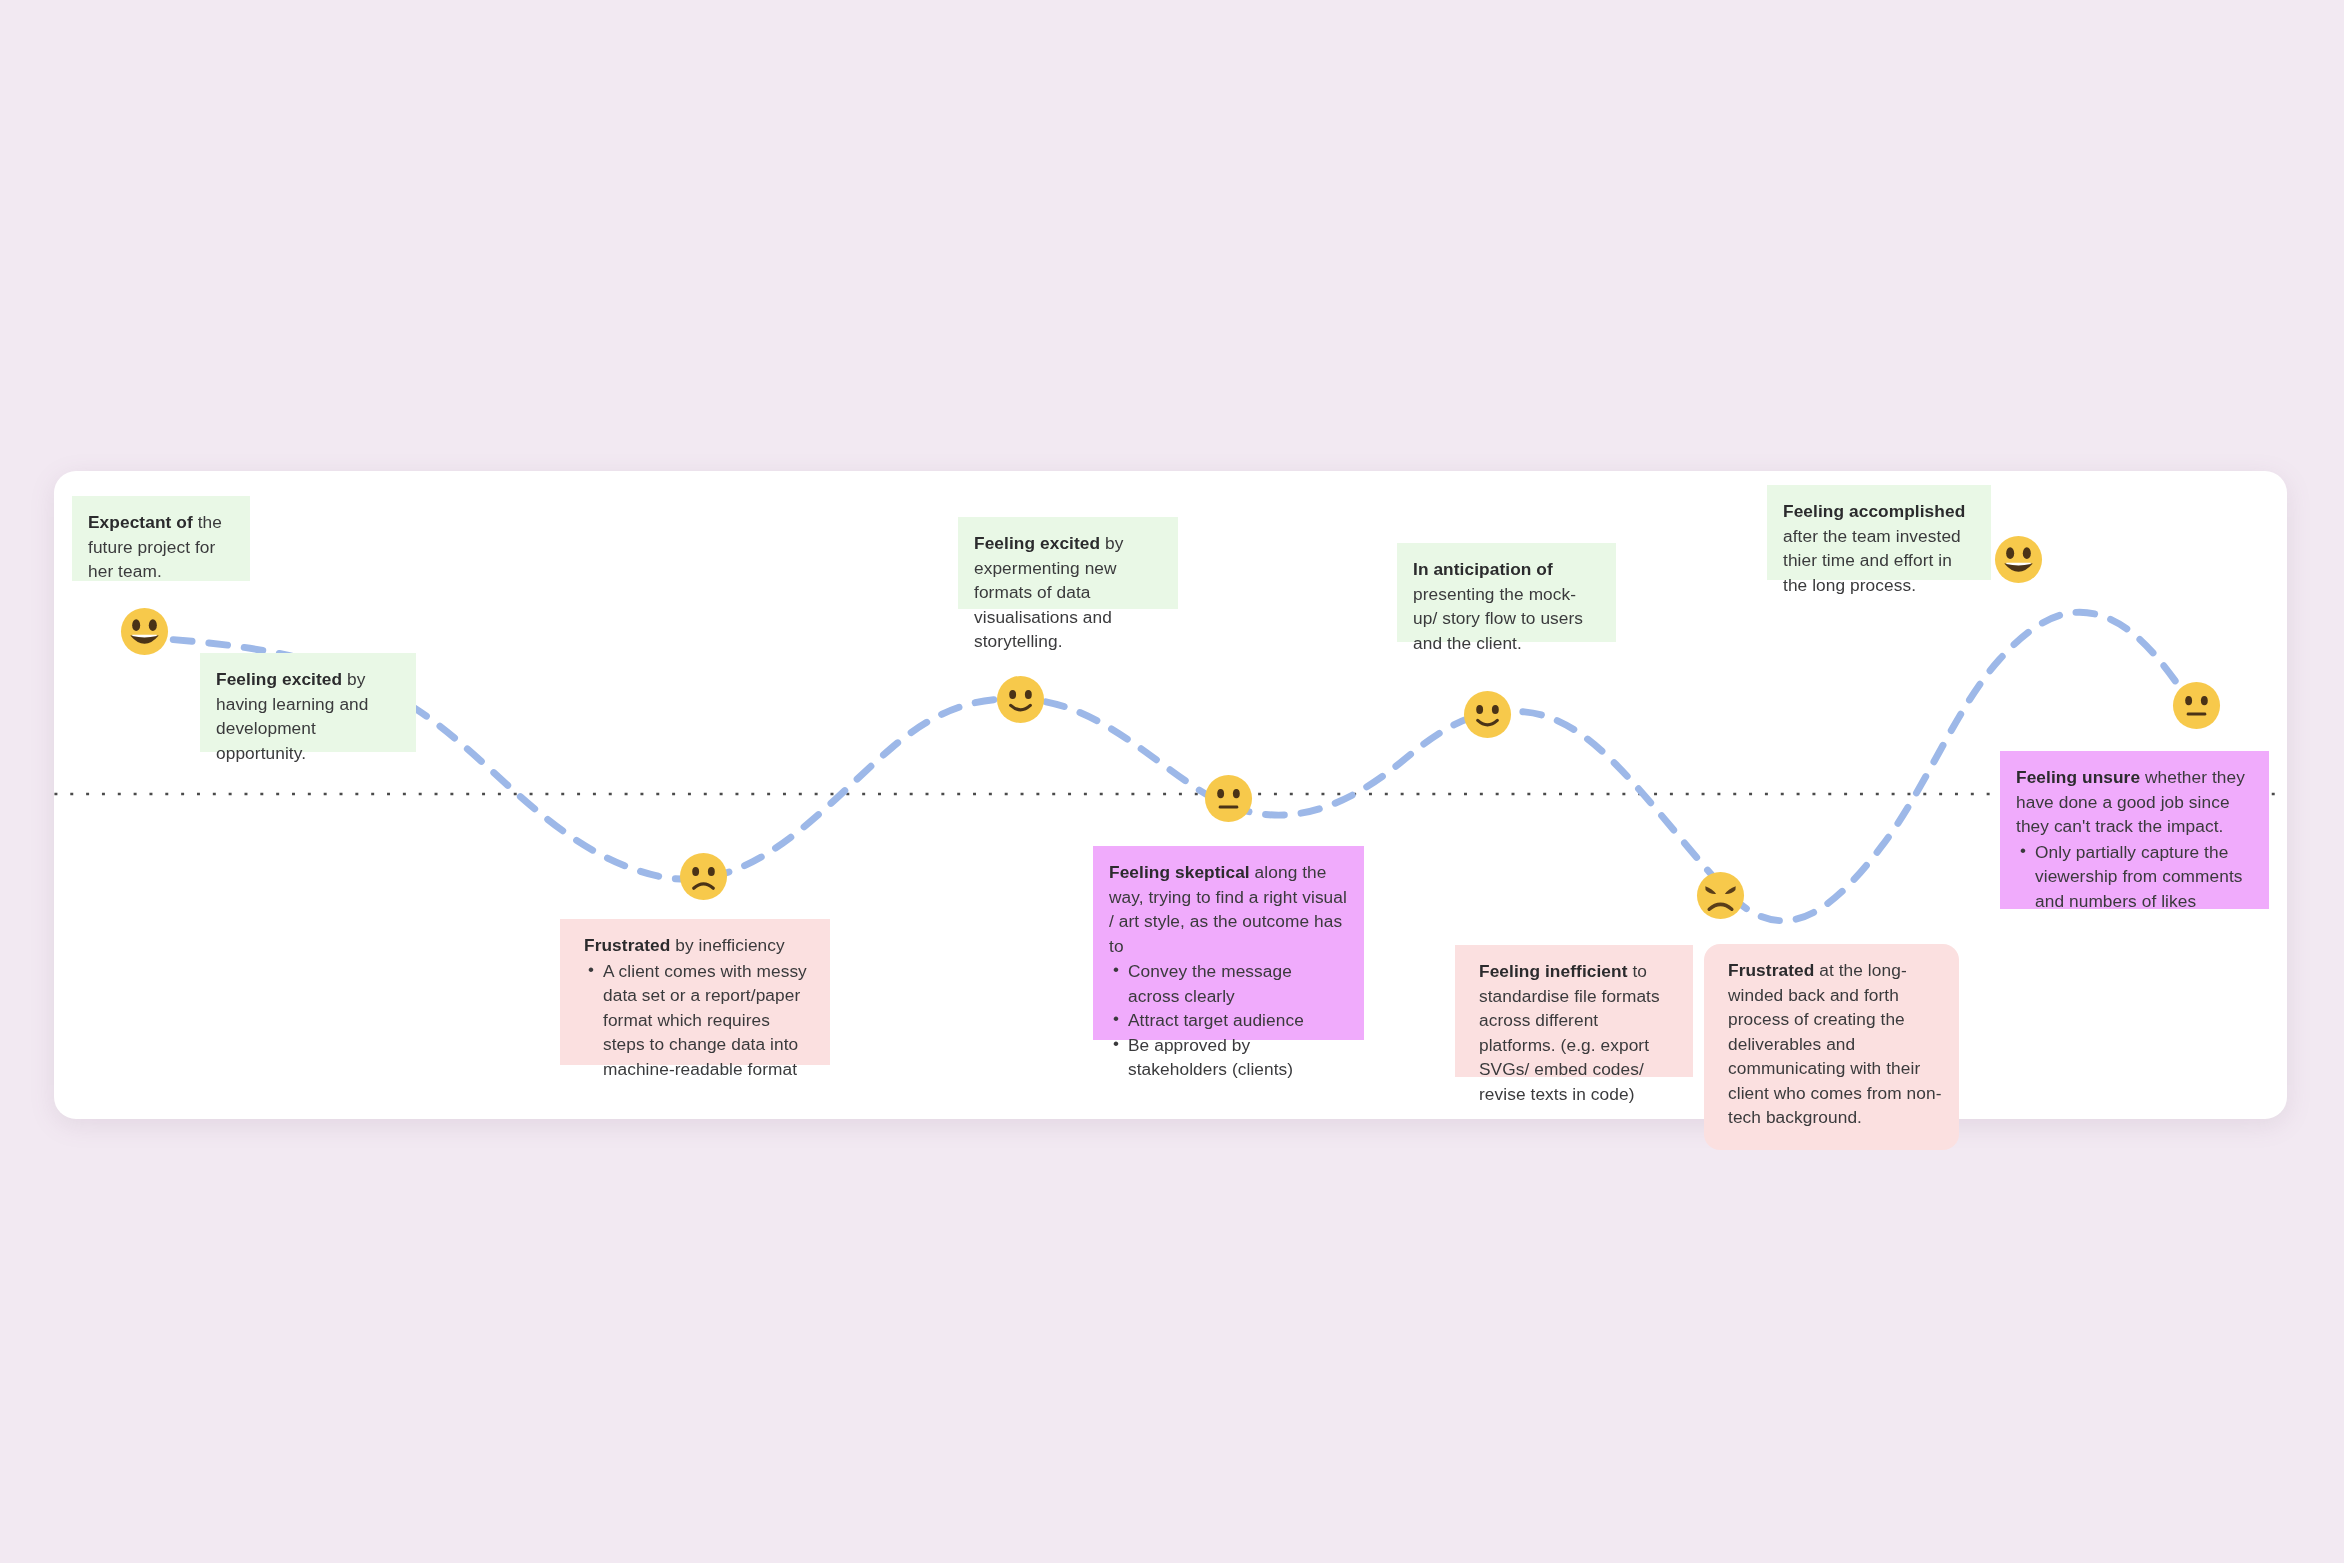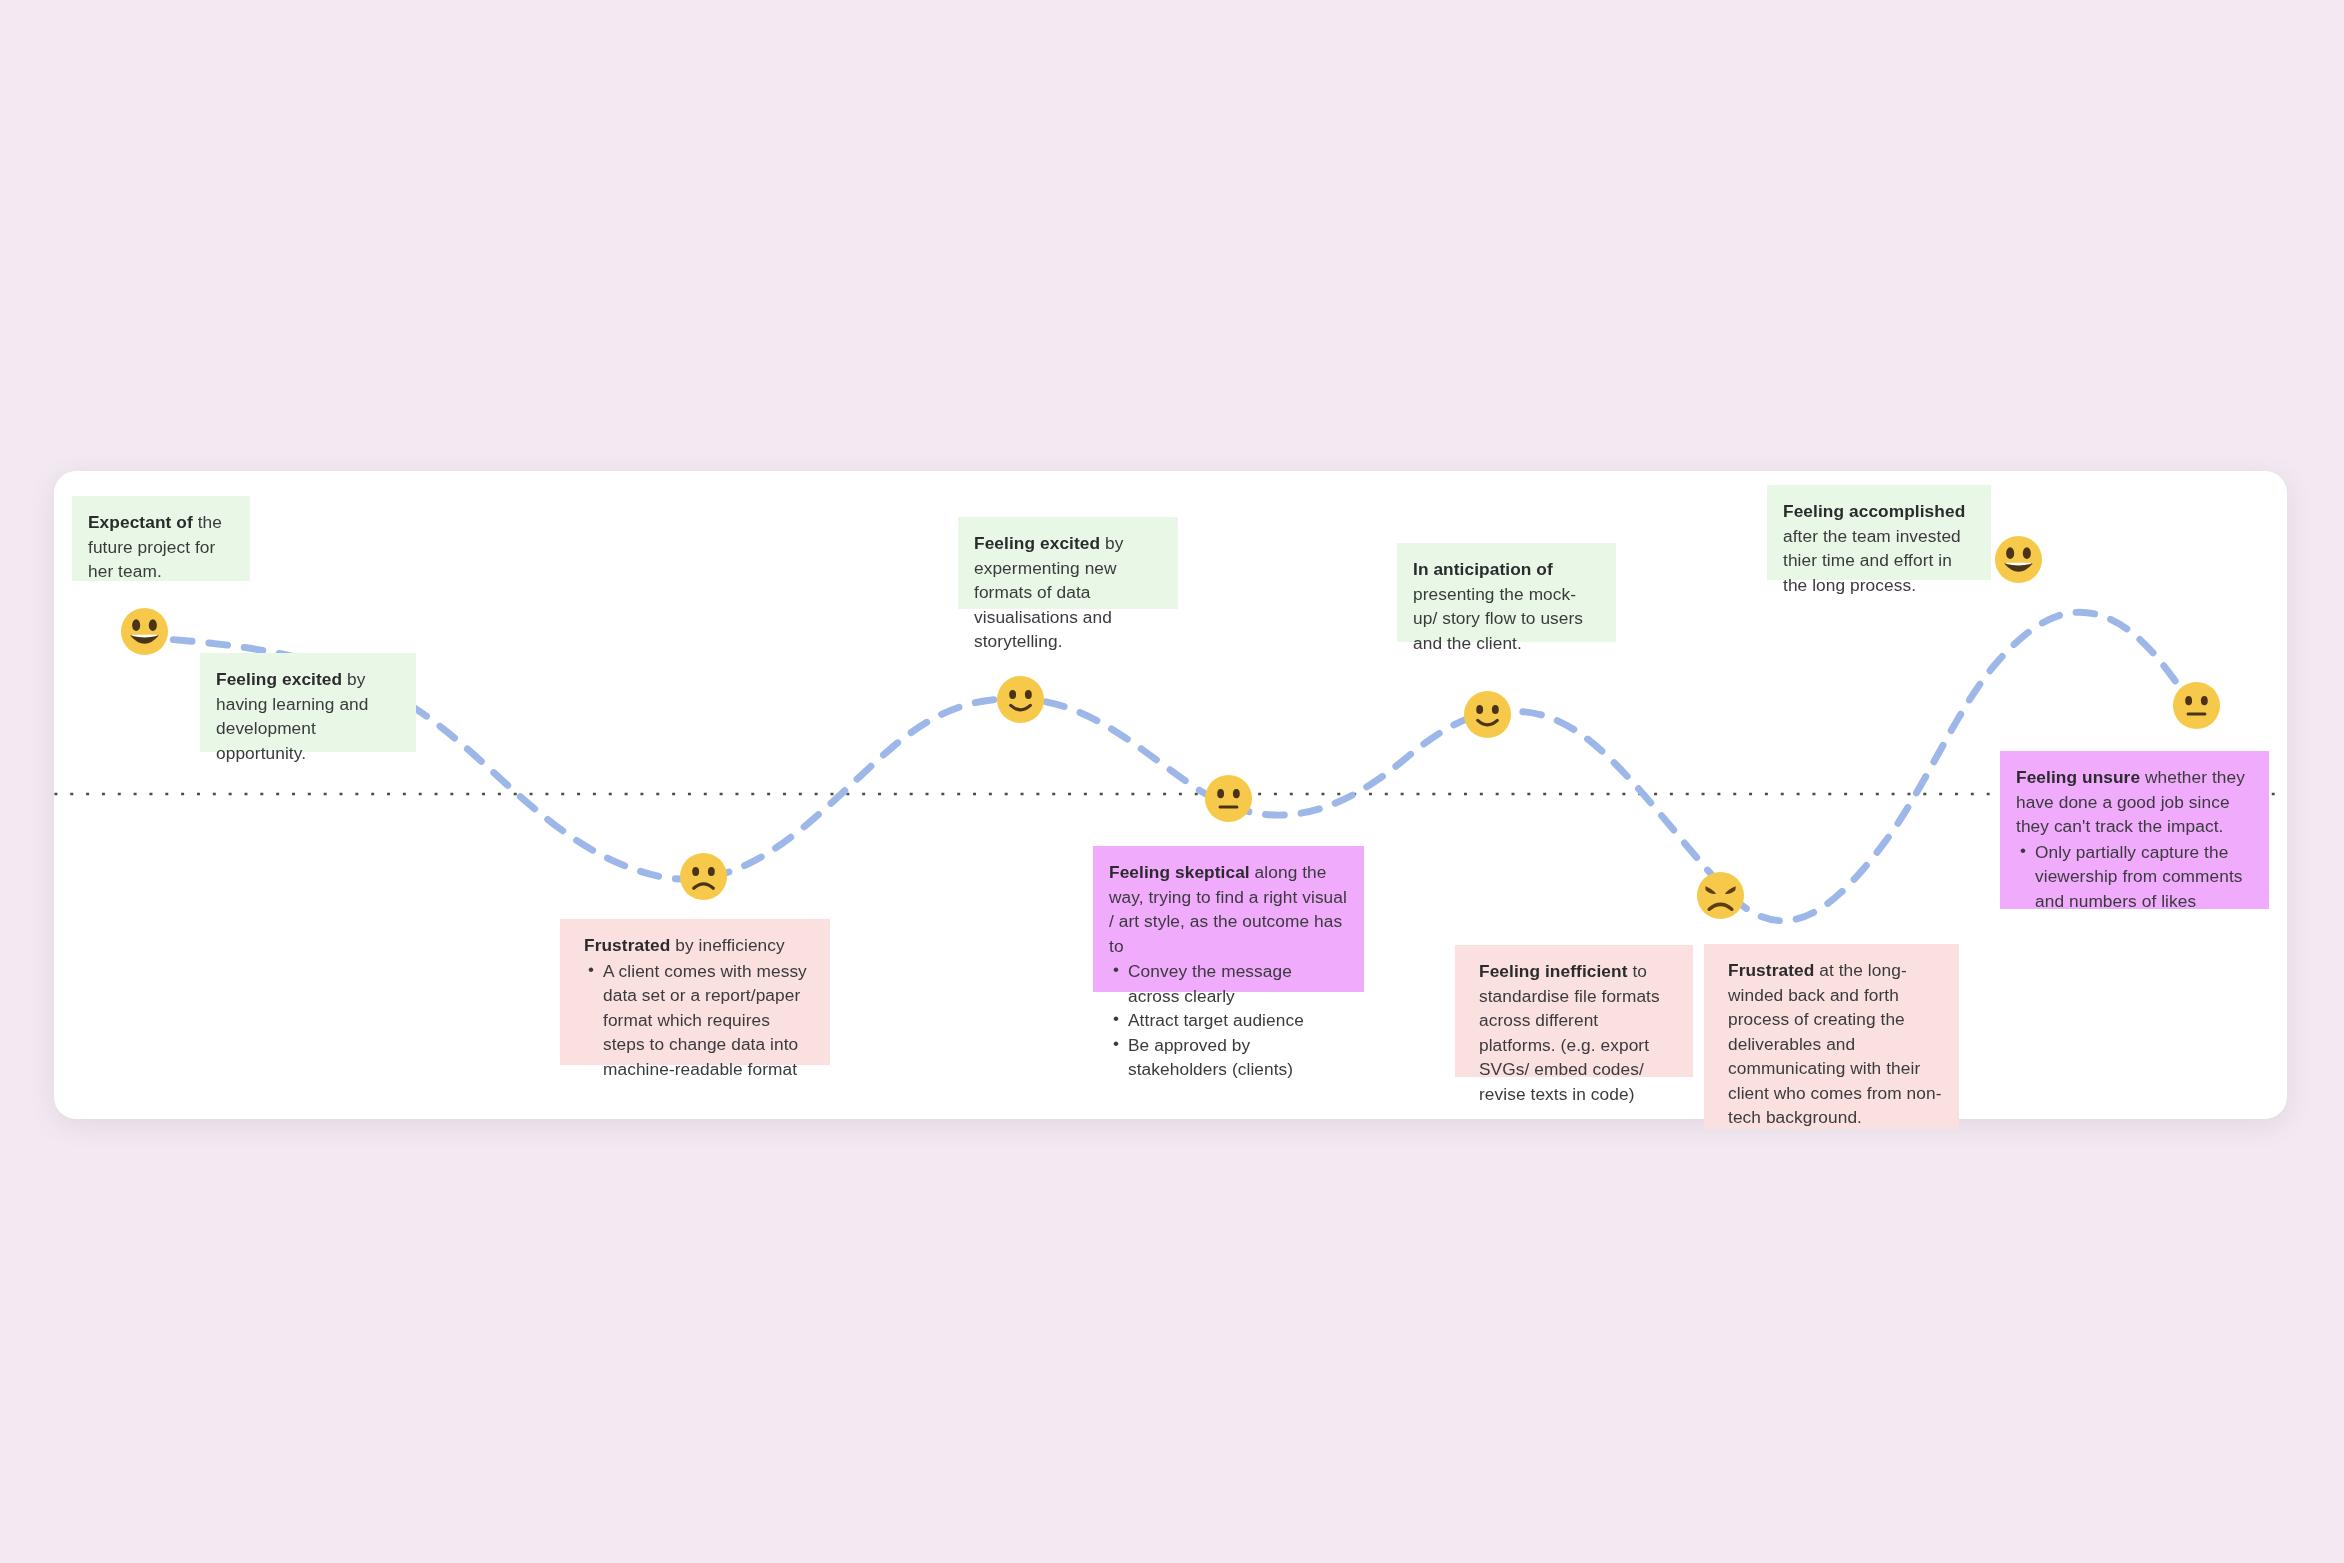--- a/index.html
+++ b/index.html
@@ -167,21 +167,21 @@
       <li>A client comes with messy data set or a report/paper format which requires steps to change data into machine-readable format</li>
     </ul>
   </div>
 
   <div class="card green" style="left:958px; top:501px; width:220px; height:92px;">
     <p>
       <b>Feeling excited</b><span> by expermenting new formats of data visualisations and storytelling.</span>
     </p>
   </div>
 
-  <div class="card grey" style="left:1093px; top:830px; width:271px; height:146px;">
+  <div class="card grey" style="left:1093px; top:830px; width:271px; height:194px;">
     <p>
       <b>Feeling skeptical</b><span> along the way, trying to find a right visual / art style, as the outcome has to</span>
     </p>
     <ul>
       <li>Convey the message across clearly</li>
       <li>Attract target audience</li>
       <li>Be approved by stakeholders (clients)</li>
     </ul>
   </div>
 
@@ -190,21 +190,21 @@
       <b>In anticipation of</b><span> presenting the mock-up/ story flow to users and the client.</span>
     </p>
   </div>
 
   <div class="card pink" style="left:1455px; top:929px; width:238px; height:132px;">
     <p>
       <b>Feeling inefficient</b><span> to standardise file formats across different platforms. (e.g. export SVGs/ embed codes/ revise texts in code)</span>
     </p>
   </div>
 
-  <div class="card pink" style="left:1704px; top:928px; width:255px; height:185px;">
+  <div class="card pink" style="left:1704px; top:928px; width:255px; height:206px;border-radius:16px;">
     <p>
       <b>Frustrated</b><span> at the long-winded back and forth process of creating the deliverables and communicating with their client who comes from non-tech background.</span>
     </p>
   </div>
 
   <div class="card green" style="left:1767px; top:469px; width:224px; height:95px;">
     <p>
       <b>Feeling accomplished</b><span> after the team invested thier time and effort in the long process.</span>
     </p>
   </div>

